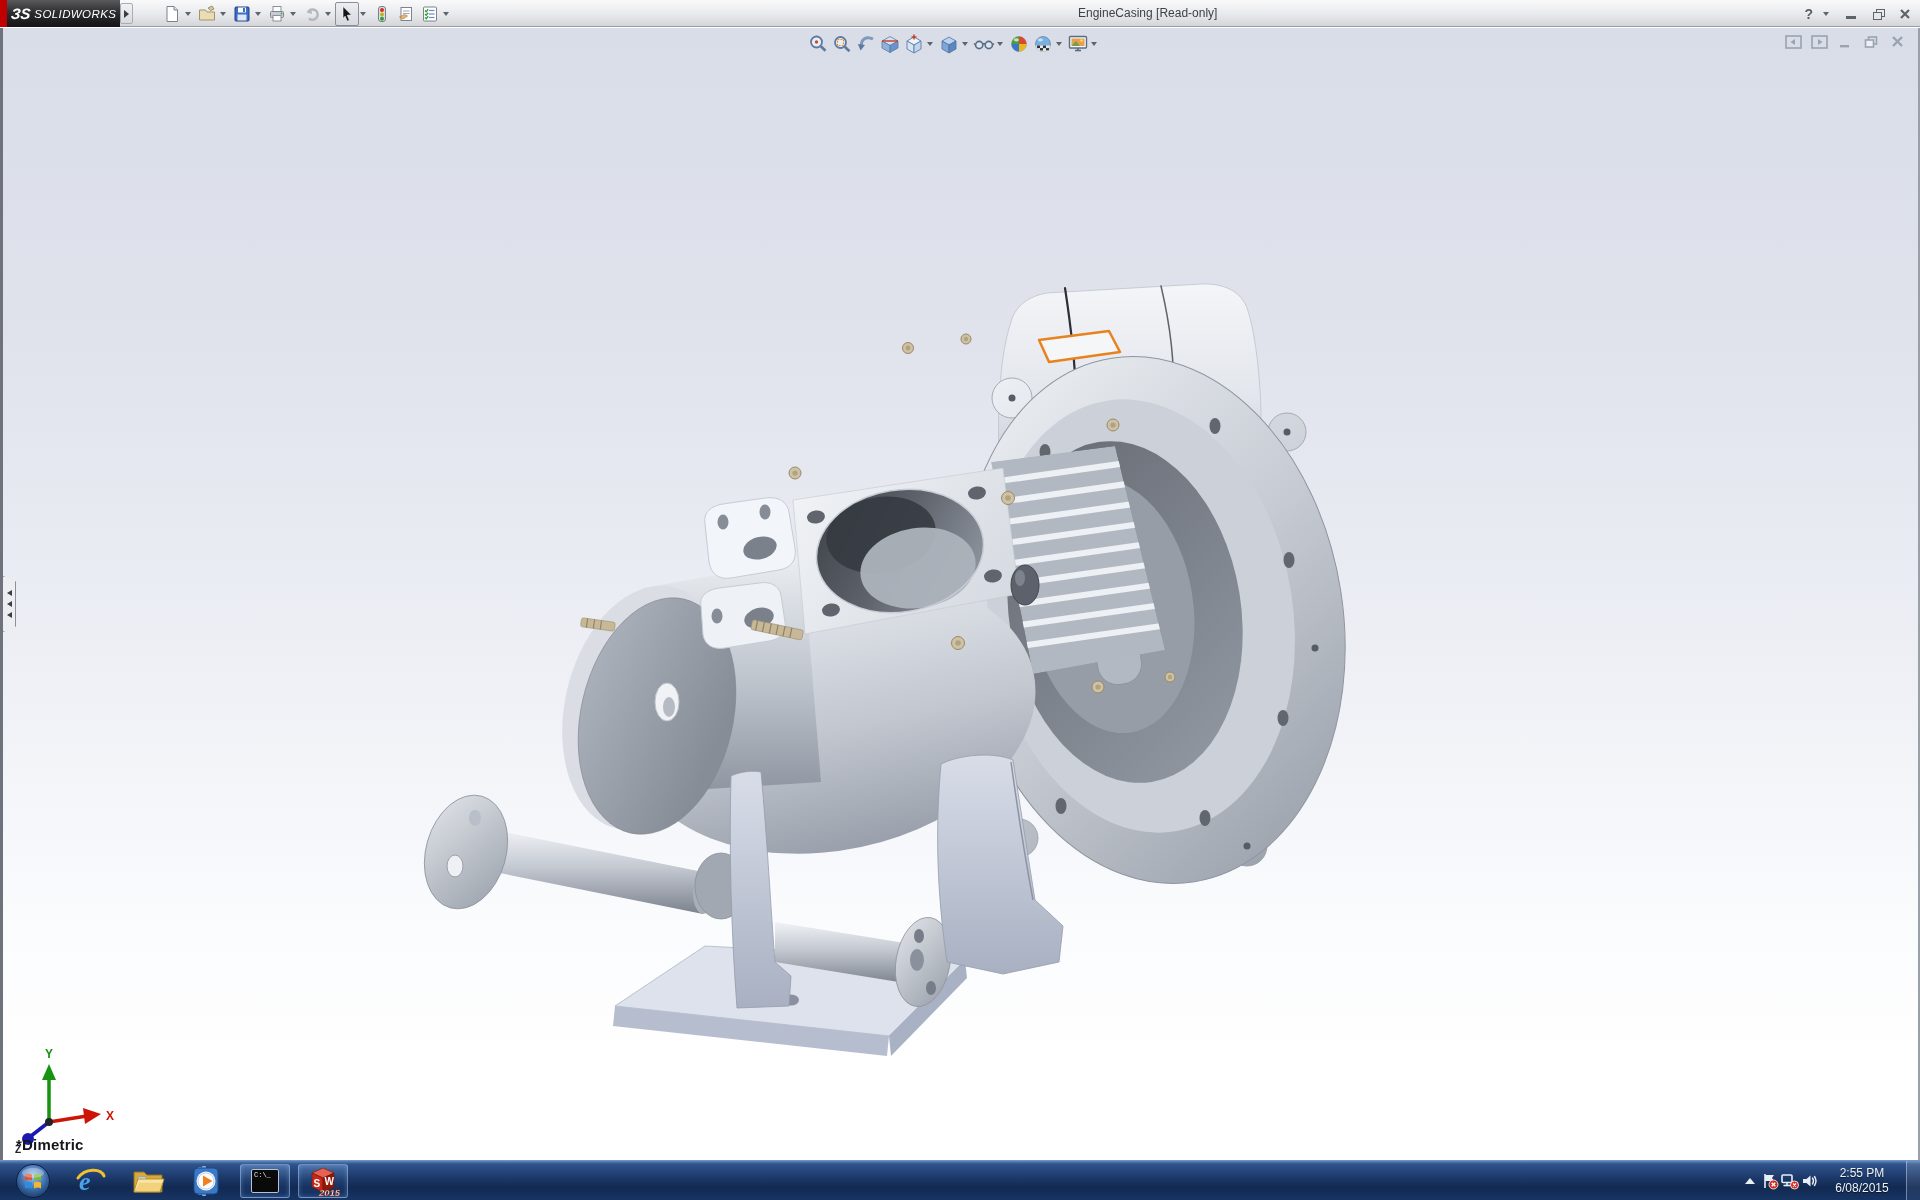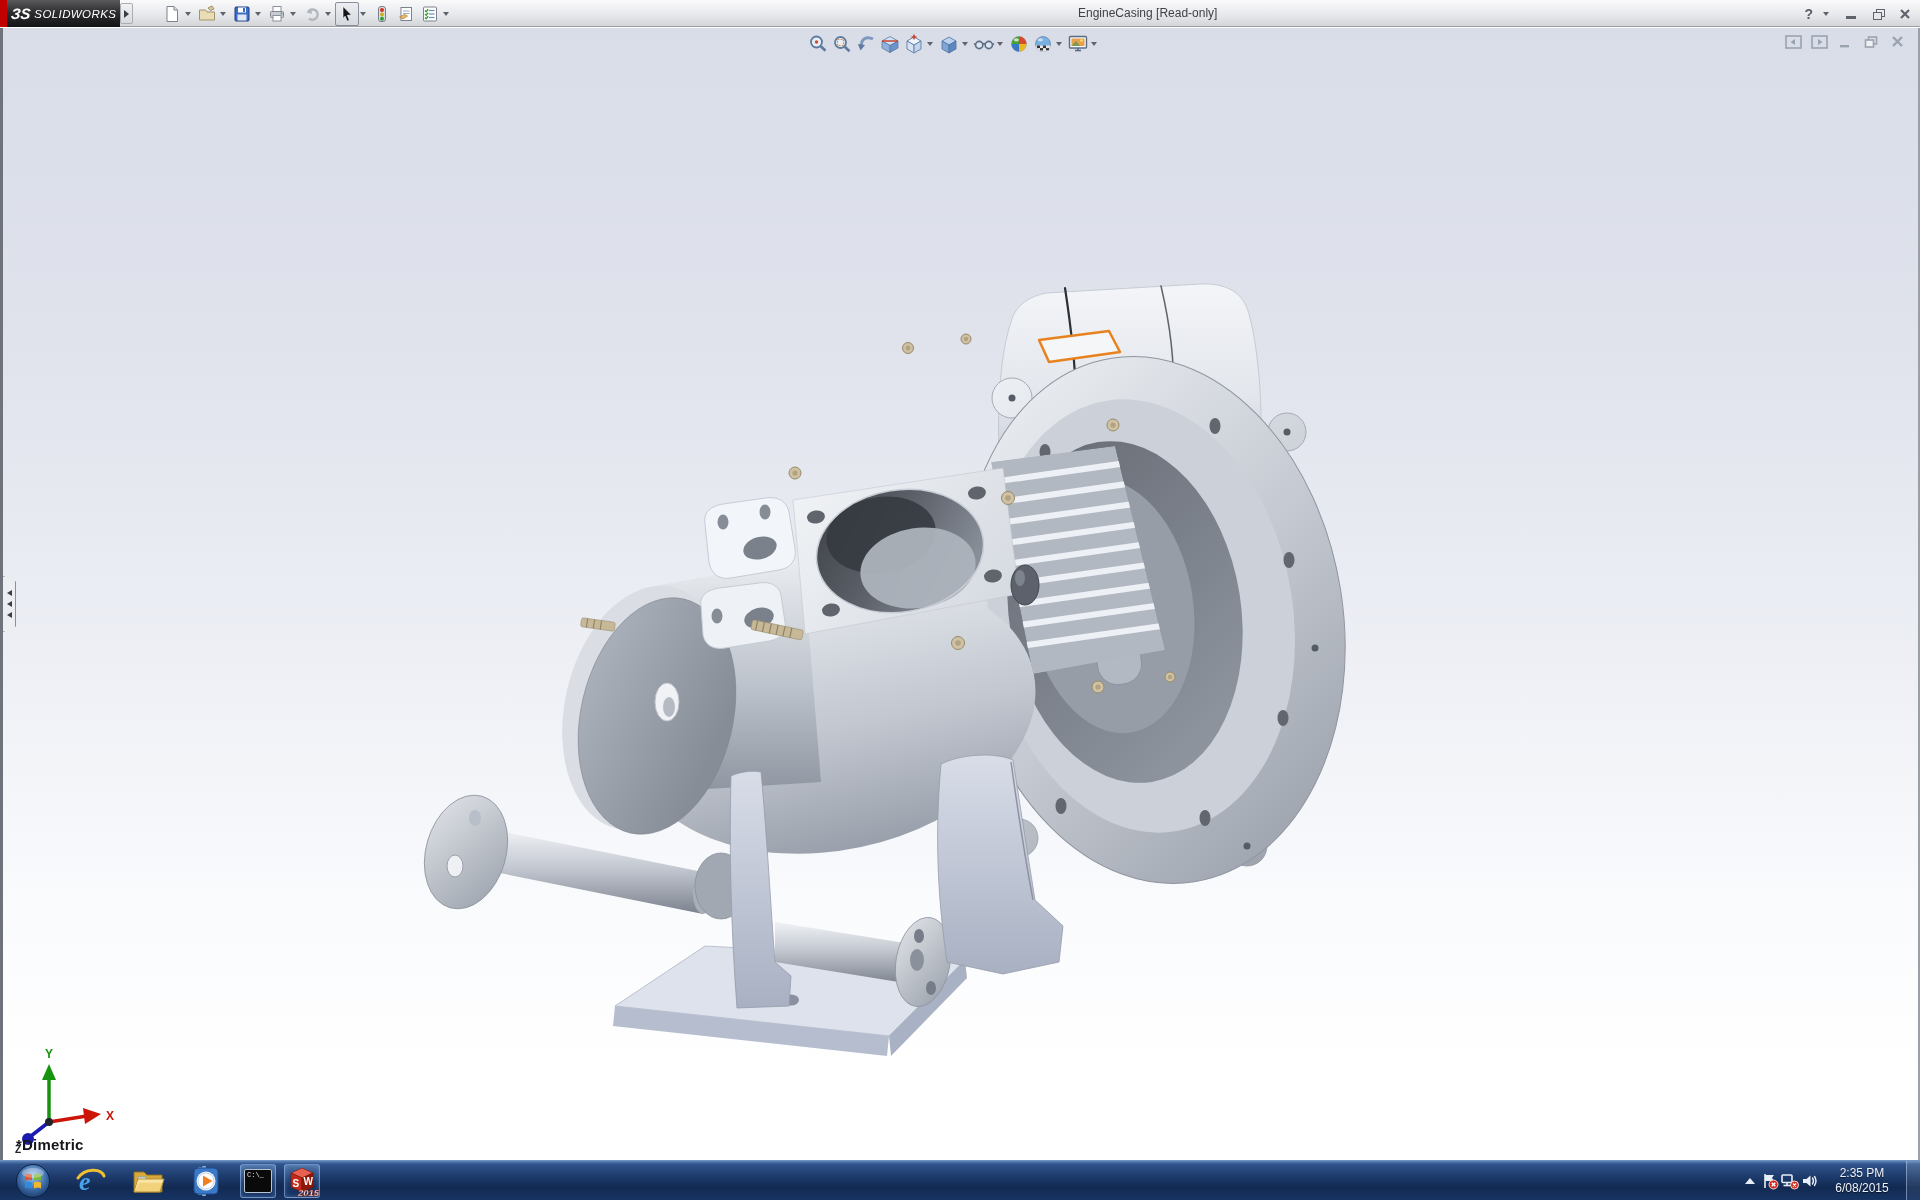--- a/index.html
+++ b/index.html
@@ -48,21 +48,21 @@
   .orientation{position:absolute;left:13px;top:1108px;font-size:15px;font-weight:700;color:#15161a;letter-spacing:.2px;}
   .model-svg{position:absolute;left:390px;top:252px;}
   .triad-svg{position:absolute;left:6px;top:1012px;}
 
   
   .taskbar{position:absolute;left:0;top:1160px;width:1920px;height:40px;
     background:linear-gradient(180deg,#5d85b8 0%,#30538b 8%,#1e3c6e 38%,#122a52 68%,#173464 100%);
     border-top:1px solid #6f93c2;display:flex;align-items:center;}
   .tb-items{display:flex;align-items:center;height:40px;padding-left:4px;}
   .task-btn{width:58px;height:40px;display:flex;align-items:center;justify-content:center;}
-  .task-run{width:36px;height:34px;margin:3px 4px;border:1px solid rgba(160,200,250,.55);border-radius:3px;
+  .task-run{width:50px;height:34px;margin:3px 4px;border:1px solid rgba(160,200,250,.55);border-radius:3px;
     background:linear-gradient(180deg,rgba(140,190,240,.30),rgba(70,120,190,.16) 50%,rgba(20,55,115,.30));
     box-shadow:inset 0 0 5px rgba(185,220,255,.28);}
   .tray{position:absolute;right:0;top:0;height:40px;display:flex;align-items:center;}
   .tray-ic{display:flex;align-items:center;justify-content:center;width:20px;height:40px;}
   .clock{width:72px;text-align:center;color:#eef3fa;font-size:12px;line-height:15px;margin:0 8px 0 6px;text-shadow:0 1px 1px rgba(0,0,0,.6);}
   .show-desktop{width:14px;height:40px;background:linear-gradient(180deg,rgba(255,255,255,.14),rgba(255,255,255,.04));
     border-left:1px solid rgba(210,230,255,.45);}
   .cmd-face{width:28px;height:24px;background:#0a0a0a;border:1px solid #b9c2cf;border-radius:2px;
     color:#e8e8e8;font-family:"Liberation Mono",monospace;font-size:7px;line-height:9px;padding:1px 2px;text-align:left;}
 </style>
@@ -611,20 +611,20 @@
           <path d="M13 11.5 l3 3 M16 11.5 l-3 3" stroke="#fff" stroke-width="1.3"></path>
         </svg>
       </div>
       <div class="tray-ic">
         <svg width="18" height="18" viewBox="0 0 18 18">
           <polygon points="2,7 5.5,7 9.5,3.5 9.5,14.5 5.5,11 2,11" fill="#e8eef6"></polygon>
           <path d="M11.5 6 q2 3 0 6 M13.5 4.5 q3 4.5 0 9" fill="none" stroke="#e8eef6" stroke-width="1.4" stroke-linecap="round"></path>
         </svg>
       </div>
       <div class="clock">
-        <div>2:35 PM</div>
+        <div>2:55 PM</div>
         <div>6/08/2015</div>
       </div>
       <div class="show-desktop"></div>
     </div>
   </div>
 
 </div>
 
 </body></html>

